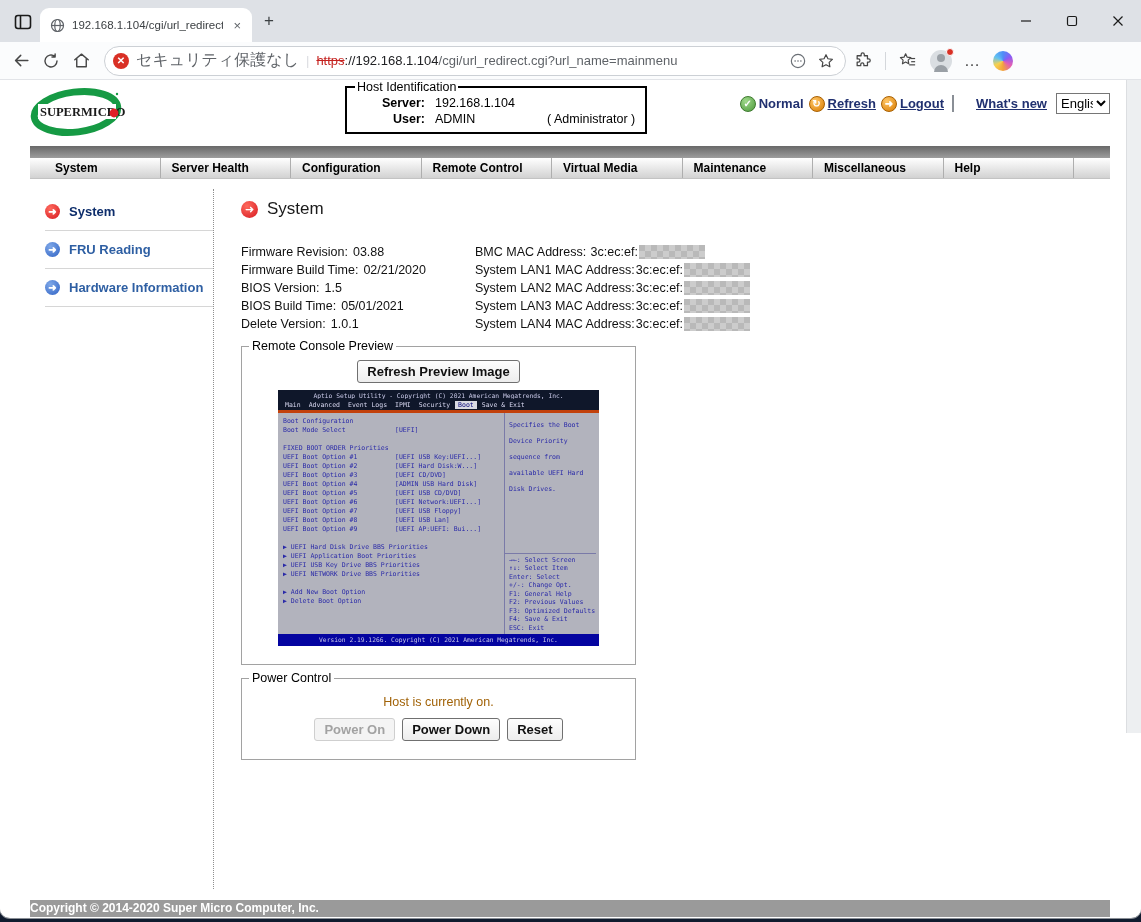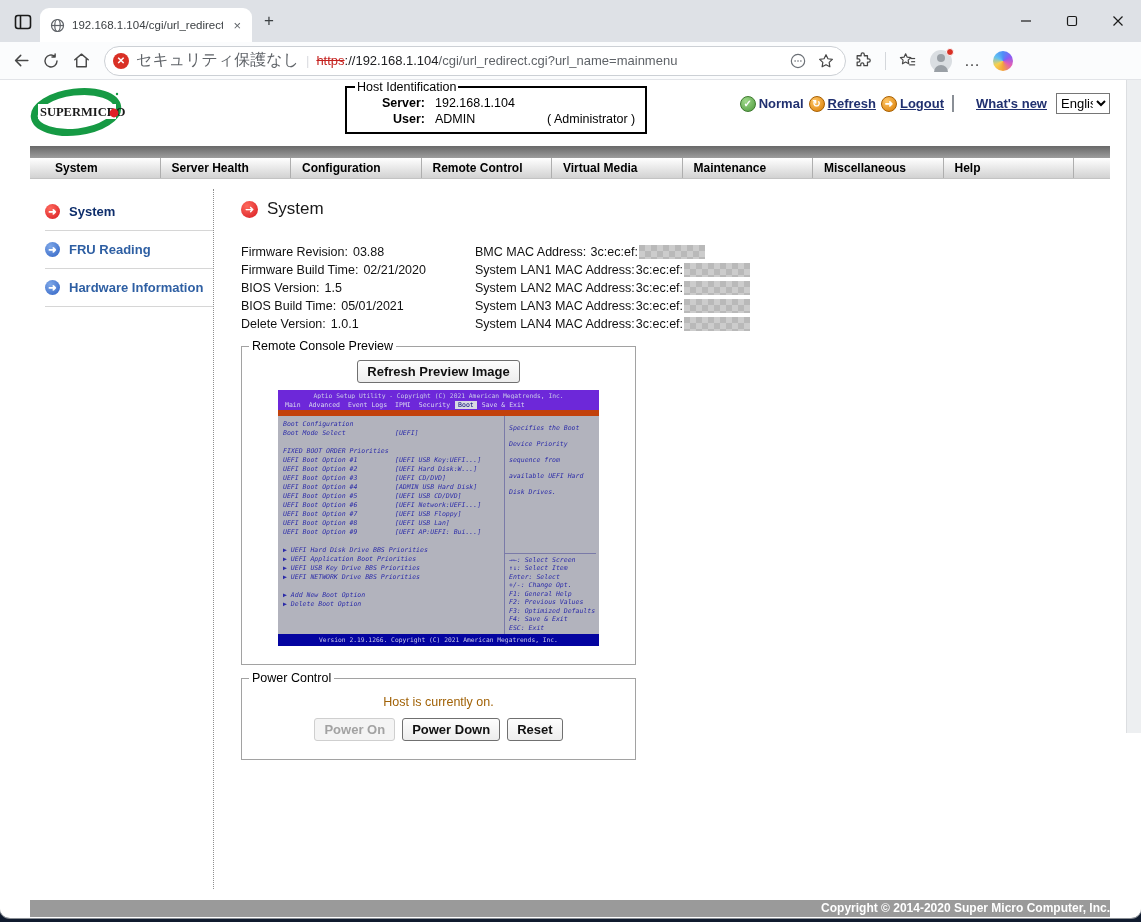--- a/index.html
+++ b/index.html
@@ -92,44 +92,44 @@
   fieldset.panel { width:395px; border:1px solid #a2a2a2; padding:2px 0 18px; margin-top:6px; text-align:center; }
   fieldset.panel legend { font-size:12.5px; text-align:left; margin-left:7px; padding:0 3px; }
   .btn { font-family:"Liberation Sans", sans-serif; font-size:13px; font-weight:bold; color:#111; padding:3px 9px;
          border:1px solid #707070; border-radius:3px; background:linear-gradient(#fdfdfd,#ededed); cursor:pointer; }
   .btn:disabled, .btn.disabled { color:#a2a2a2; border-color:#cfcfcf; background:#f4f4f4; cursor:default; }
   .rc-btn { margin:5px auto 7px; display:inline-block; }
 
   
   .bios { width:321px; height:256px; margin:0 auto; text-align:left; background:#b2b3bd; display:flex; flex-direction:column;
           font-family:"DejaVu Sans Mono", monospace; font-size:6.5px; color:#2a2aa8; filter:blur(0.3px); }
-  .bios-head { background:#6d28d9; color:#c9c9e8; flex:0 0 auto; padding-top:2px; }
+  .bios-head { background:#0f172a; color:#c9c9e8; flex:0 0 auto; padding-top:2px; }
   .bios-title { text-align:center; font-size:6.3px; white-space:nowrap; overflow:hidden; }
   .bios-tabs { display:flex; gap:2px; padding:2px 4px 1px; color:#d8d8f0; }
   .bios-tab { padding:0 3px; white-space:nowrap; }
   .bios-tab.active { background:#d9dae2; color:#06067a; }
-  .bios-body { flex:1; display:flex; border-top:6px solid #c2410c; overflow:hidden;font-style:italic; }
+  .bios-body { flex:1; display:flex; border-top:3px solid #c2410c; overflow:hidden; }
   .bios-left { flex:1; padding:4px 3px 2px 5px; overflow:hidden; }
   .bios-row { display:flex; height:9px; line-height:9px; white-space:nowrap; }
   .bios-row .bl { width:112px; flex:0 0 auto; overflow:hidden; }
   .bios-row .bv { flex:1; overflow:hidden; }
   .bios-gap { height:9px; }
   .bios-list .bios-item { height:9px; line-height:9px; white-space:nowrap; overflow:hidden; }
   .bios-right { width:95px; flex:0 0 auto; border-left:1px solid #7a7aa8; display:flex; flex-direction:column; padding:4px 3px 2px 4px; }
   .bios-help { line-height:16px; }
   .bios-spacer { flex:1; }
   .bios-keysep { border-top:1px solid #7a7aa8; margin:2px 0 2px -4px; }
   .bios-keys .bios-item { height:8.5px; line-height:8.5px; white-space:nowrap; overflow:hidden; }
   .bios-foot { background:#0404a0; color:#c9c9e8; flex:0 0 auto; height:12px; line-height:12px; text-align:center; font-size:6.3px; white-space:nowrap; overflow:hidden; }
 
   .power-panel { margin-top:24px; padding-bottom:10px; }
   .power-status { color:#a16207; font-size:12.5px; margin:8px 0 9px; }
   .power-btns { display:flex; justify-content:center; gap:7px; }
 
-  .site-footer { margin:0 31px 0 30px; height:17px; flex:0 0 auto; margin-top:auto; background:#9a9a9a; color:#fff; font-size:12px; font-weight:bold; text-align:right; line-height:17px; }
+  .site-footer { margin:0 31px 0 30px; height:17px; flex:0 0 auto; margin-top:auto; background:#9a9a9a; color:#fff; font-size:12px; font-weight:bold; text-align:left; line-height:17px; }
 
   svg.ic { display:block; }
 </style>
 </head>
 <body>
 
 <div class="browser-window">
 
   <div class="titlebar">
     <div class="workspace-btn">

